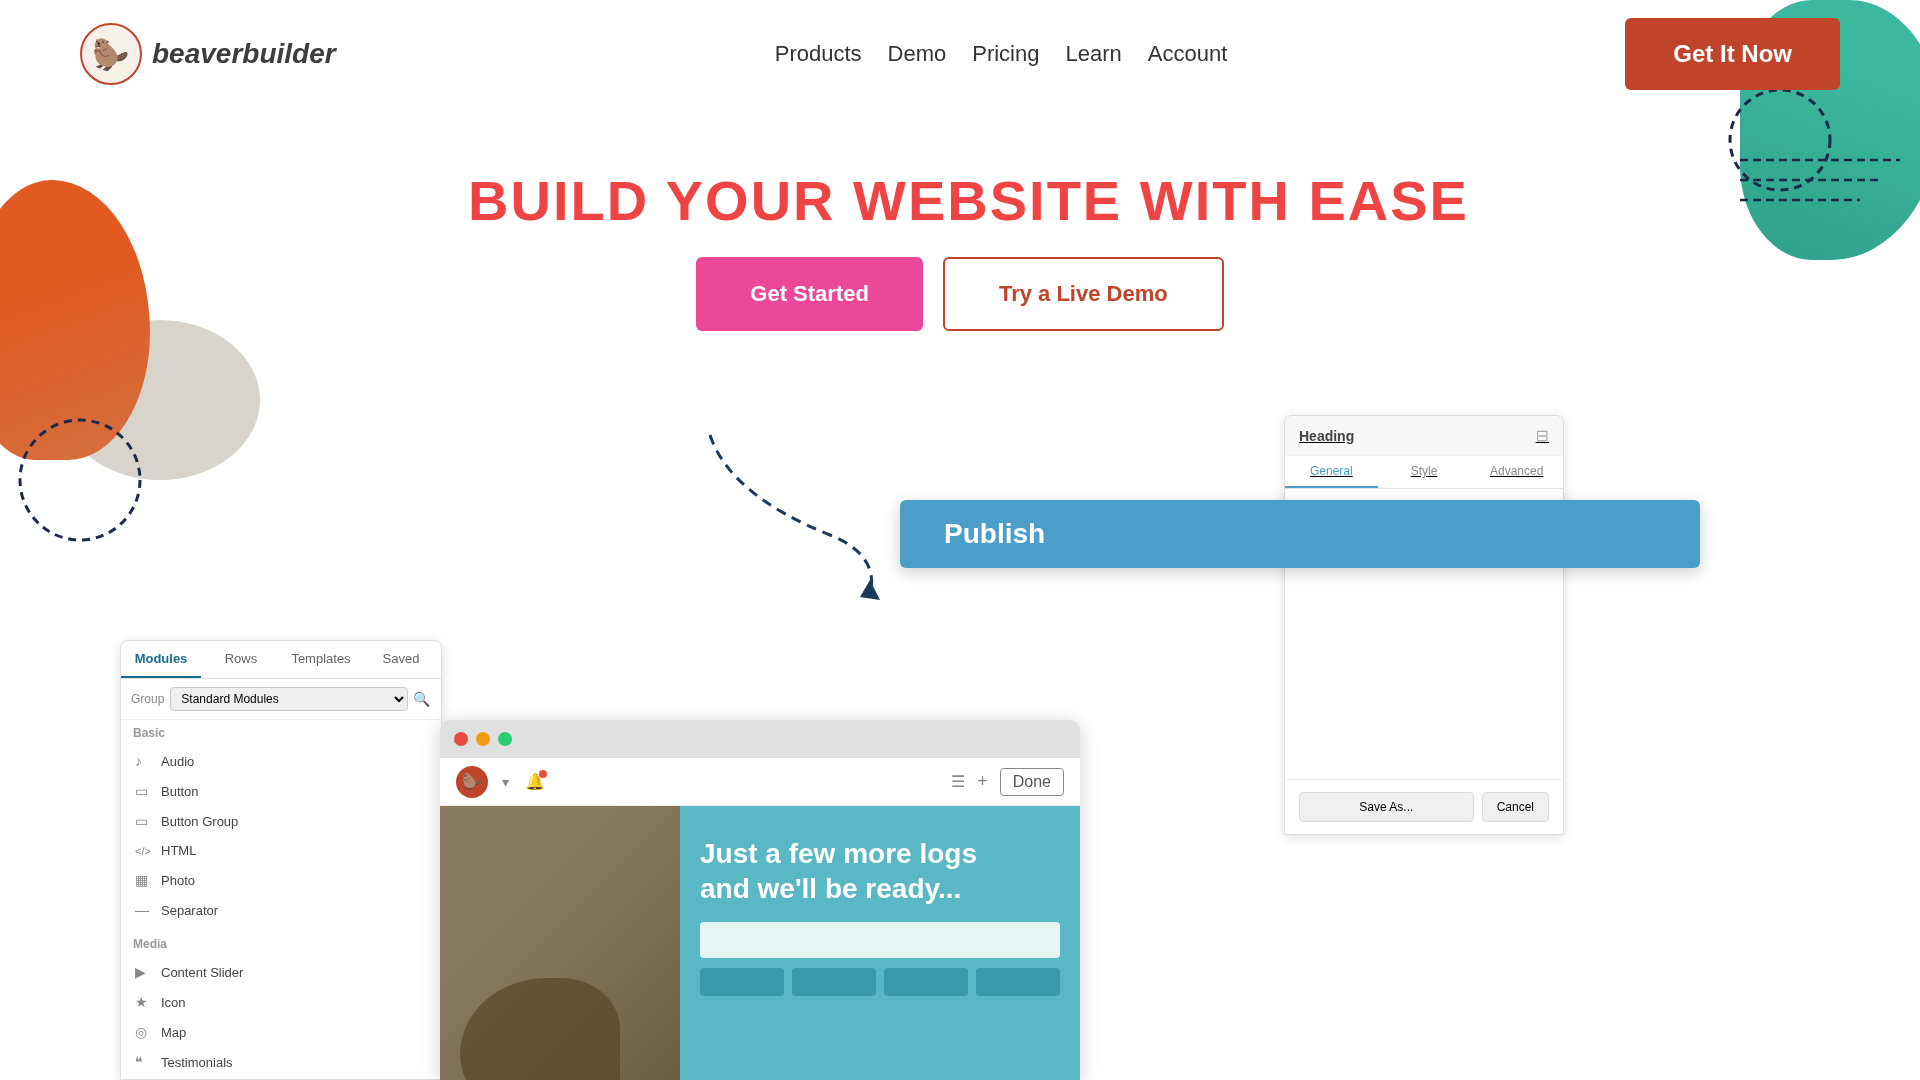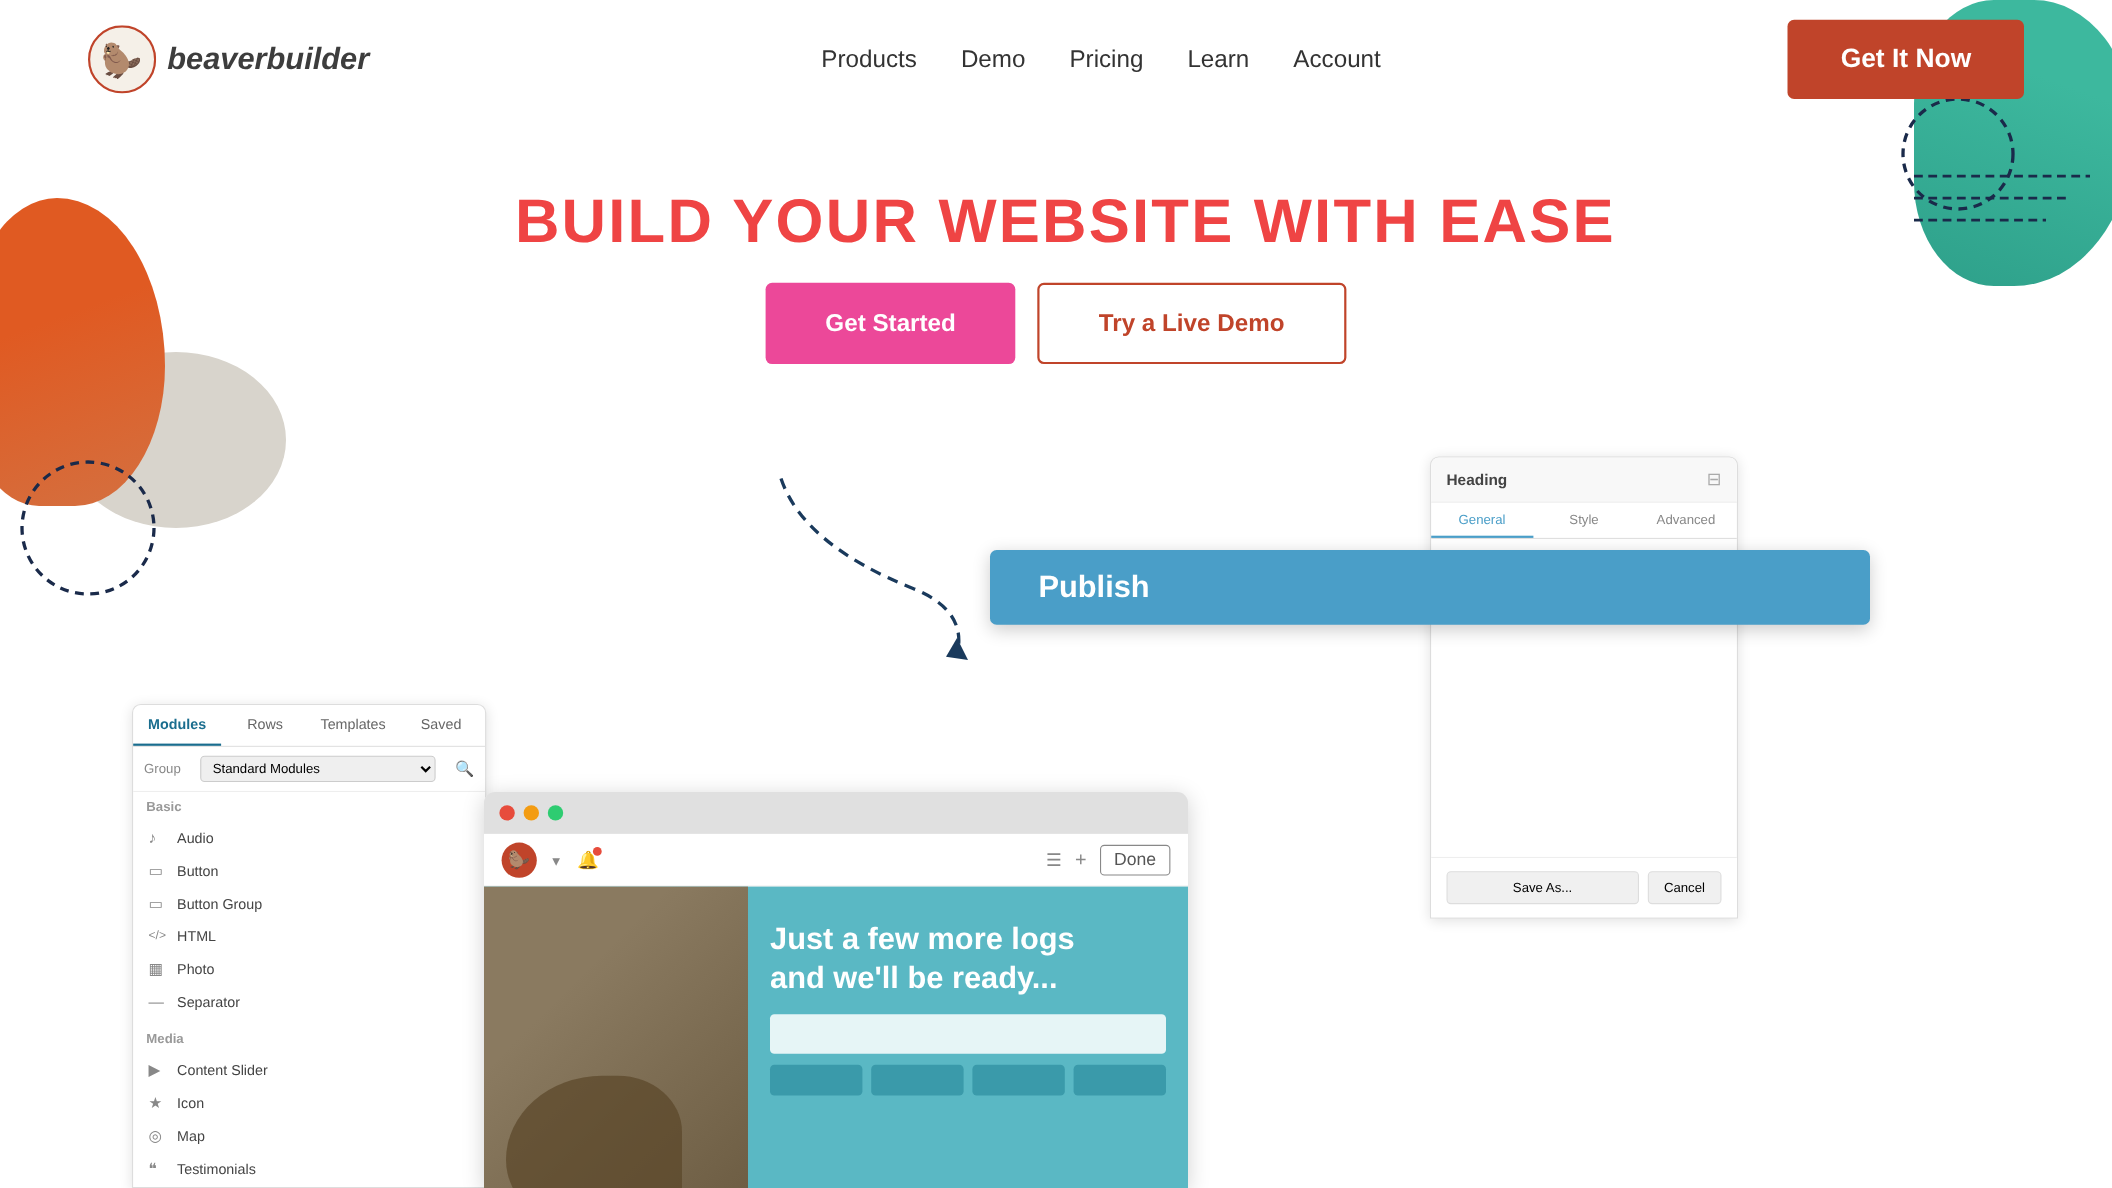--- a/index.html
+++ b/index.html
@@ -6,21 +6,21 @@
     body { font-family: 'Arial', sans-serif; background: #fff; width: 1920px; height: 1080px; overflow: hidden; position: relative; }
 
     
     nav {
       display: flex; align-items: center; justify-content: space-between;
       padding: 18px 80px; position: relative; z-index: 10;
     }
     .logo { display: flex; align-items: center; gap: 10px; }
     .logo-text { font-size: 28px; font-weight: 400; color: #3d3d3d; font-style: italic; }
     .logo-text span { font-weight: 700; }
-    .nav-links { display: flex; align-items: flex-end; gap: 40px; margin-left: 41px; }
+    .nav-links { display: flex; align-items: flex-end; gap: 26px; margin-left: 41px; }
     .nav-link { font-size: 22px; color: #333; text-decoration: none; font-weight: 500; cursor: pointer; }
     .nav-cta {
       background: #c0442a; color: #fff; border: none; border-radius: 6px;
       padding: 22px 48px; font-size: 24px; font-weight: 700; cursor: pointer;
     }
 
     
     .hero { text-align: center; padding: 60px 0 40px; position: relative; z-index: 5; }
     .hero-title {
       font-size: 56px; font-weight: 900; color: #ef4444; letter-spacing: 2px;
@@ -71,21 +71,21 @@
       border: 1px solid #ddd; border-radius: 8px 8px 0 0;
       overflow: hidden; flex-shrink: 0;
       box-shadow: 0 2px 12px rgba(0,0,0,0.12);
     }
     .panel-tabs { display: flex; border-bottom: 1px solid #e0e0e0; }
     .panel-tab {
       flex: 1; padding: 10px 6px; text-align: center; font-size: 13px;
       color: #666; cursor: pointer; border-bottom: 2px solid transparent;
     }
     .panel-tab.active { color: #1a6d8e; border-bottom: 2px solid #1a6d8e; font-weight: 600; }
-    .panel-filter { display: flex; align-items: center; gap: 18px; padding: 8px 10px; border-bottom: 1px solid #eee; }
+    .panel-filter { display: flex; align-items: center; gap: 6px; padding: 8px 10px; border-bottom: 1px solid #eee; }
     .panel-filter label { font-size: 12px; color: #888; }
     .panel-filter select { flex: 1; font-size: 12px; border: 1px solid #ccc; border-radius: 4px; padding: 3px 6px; }
     .panel-filter .search-icon { font-size: 14px; color: #888; cursor: pointer; }
     .panel-section-label { padding: 6px 12px; font-size: 12px; color: #999; font-weight: 600; }
     .panel-item { display: flex; align-items: center; gap: 10px; padding: 7px 14px; font-size: 13px; color: #444; }
     .panel-item .icon { font-size: 14px; color: #888; width: 16px; }
     .panel-section-label.media { margin-top: 6px; }
 
     
     .browser-mockup {
@@ -313,21 +313,21 @@
   </div>
 </div>
 
 <svg style="position:absolute;left:530px;top:415px;width:380px;height:220px;z-index:11;pointer-events:none;" viewBox="0 0 380 220">
   <path d="M 180 20 Q 200 80, 300 120 Q 350 140, 340 180" fill="none" stroke="#1a3a5c" stroke-width="3" stroke-dasharray="10 7"></path>
   <polygon points="330,182 350,185 340,165" fill="#1a3a5c"></polygon>
 </svg>
 
 <div class="publish-btn-overlay" style="position:absolute;left:900px;top:500px;">Publish</div>
 
-<div class="panel-right" style="position:absolute;right:340px;top:415px;">
+<div class="panel-right" style="position:absolute;right:356px;top:415px;text-decoration:underline;">
   <div class="pr-header">
     <span class="pr-title">Heading</span>
     <span class="pr-minimize">⊟</span>
   </div>
   <div class="pr-tabs">
     <div class="pr-tab active">General</div>
     <div class="pr-tab">Style</div>
     <div class="pr-tab">Advanced</div>
   </div>
   <div class="pr-footer">

